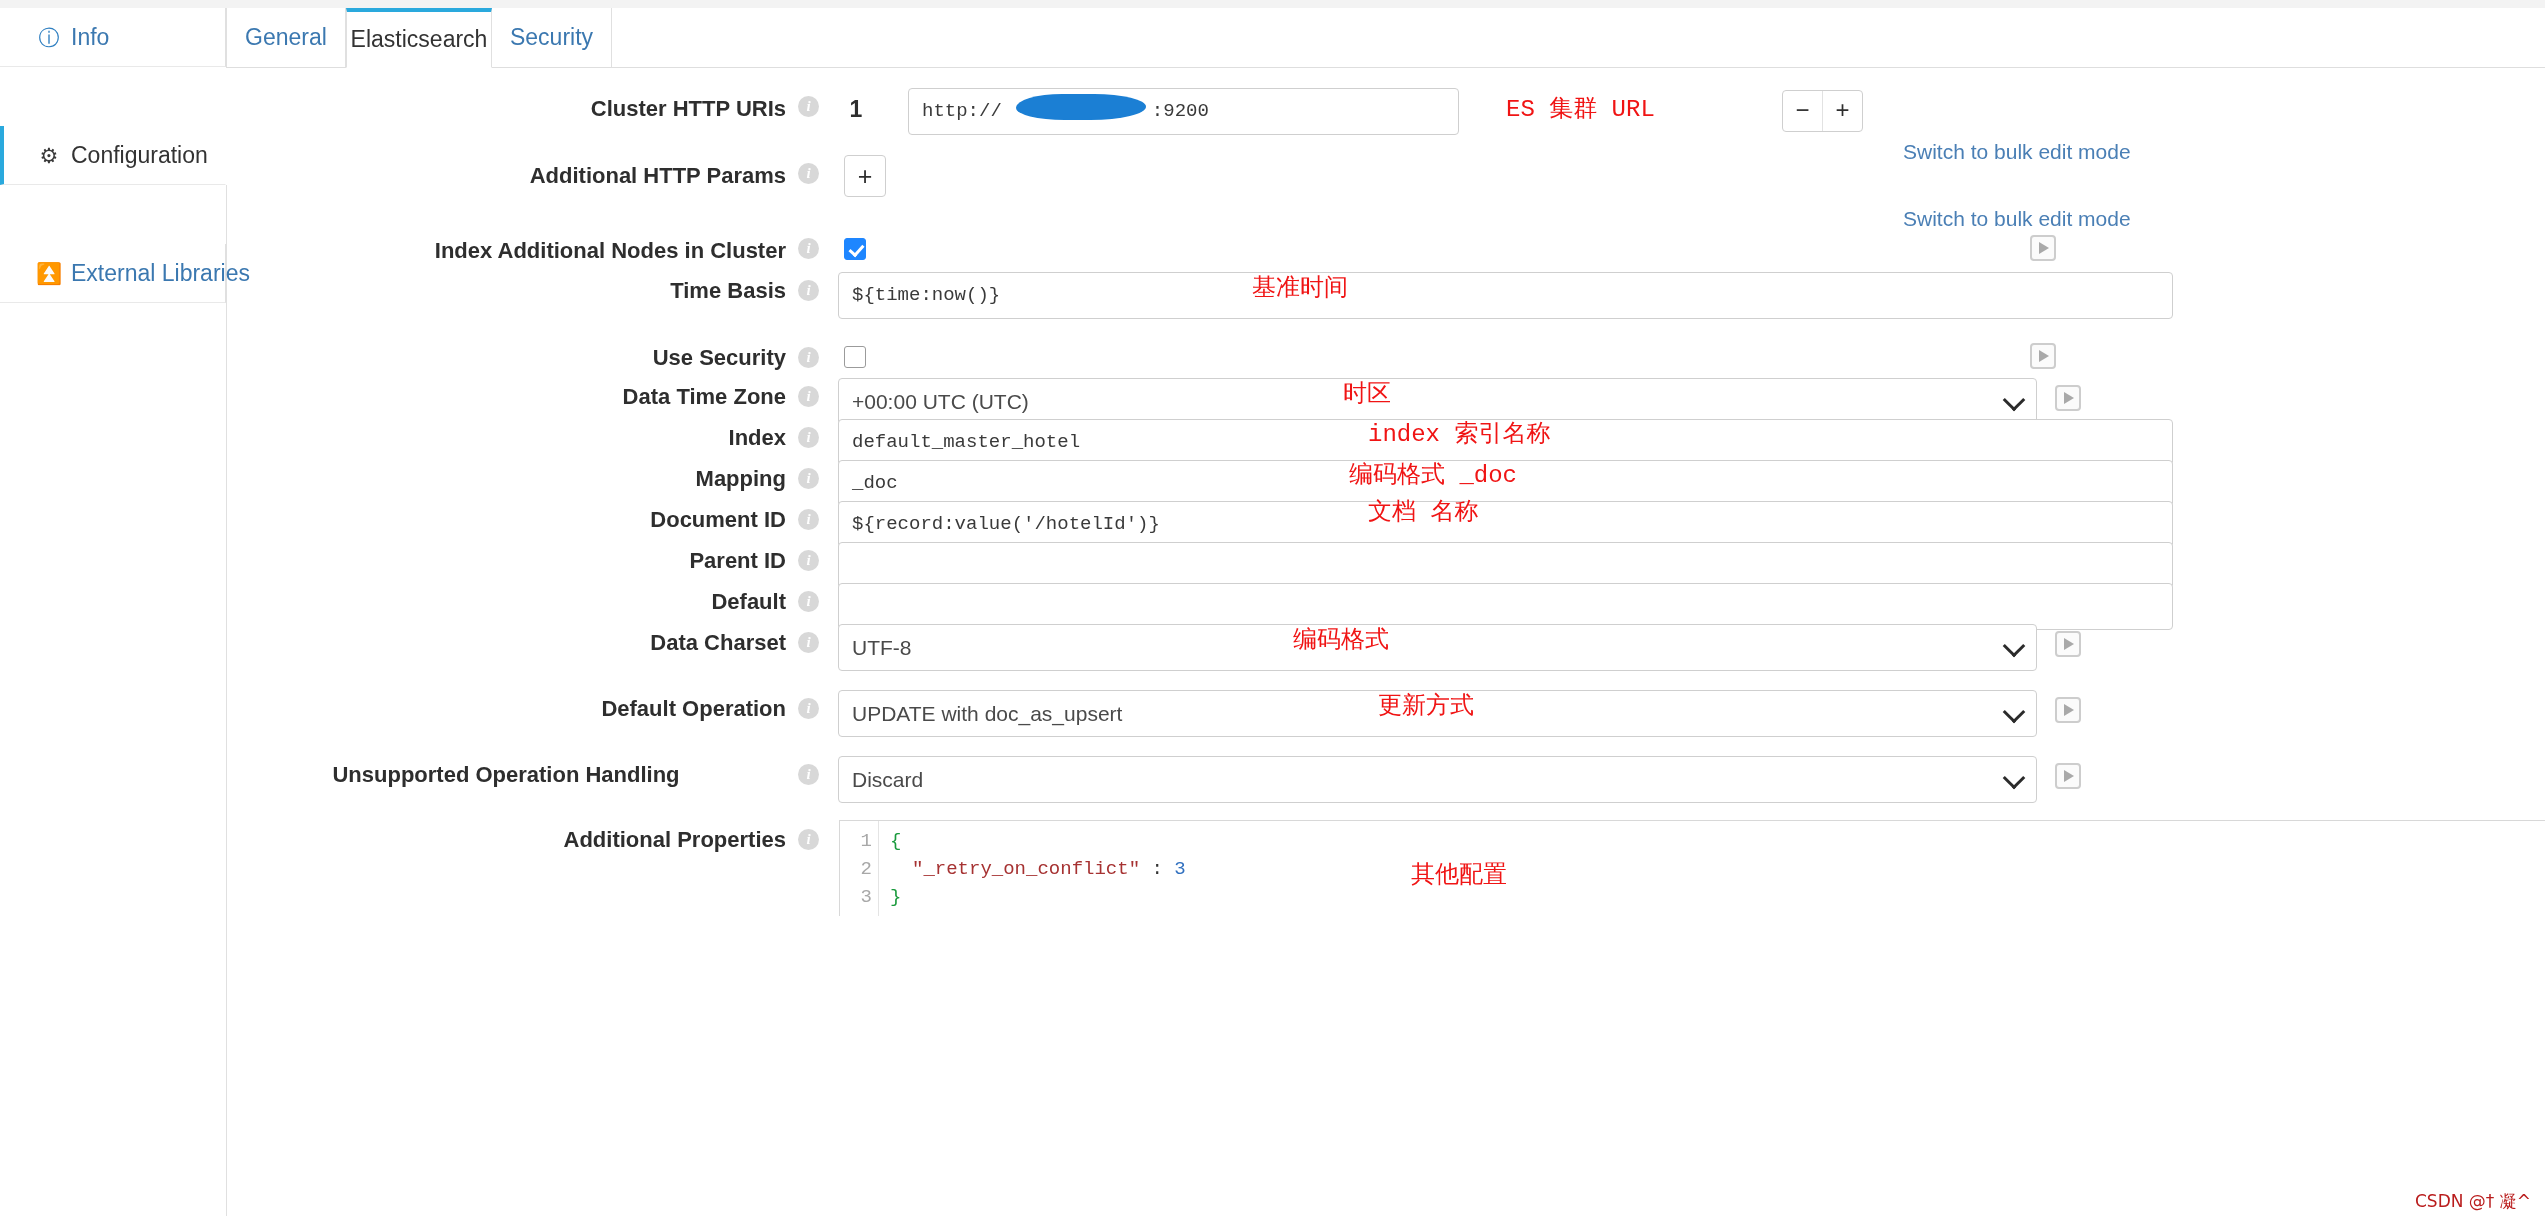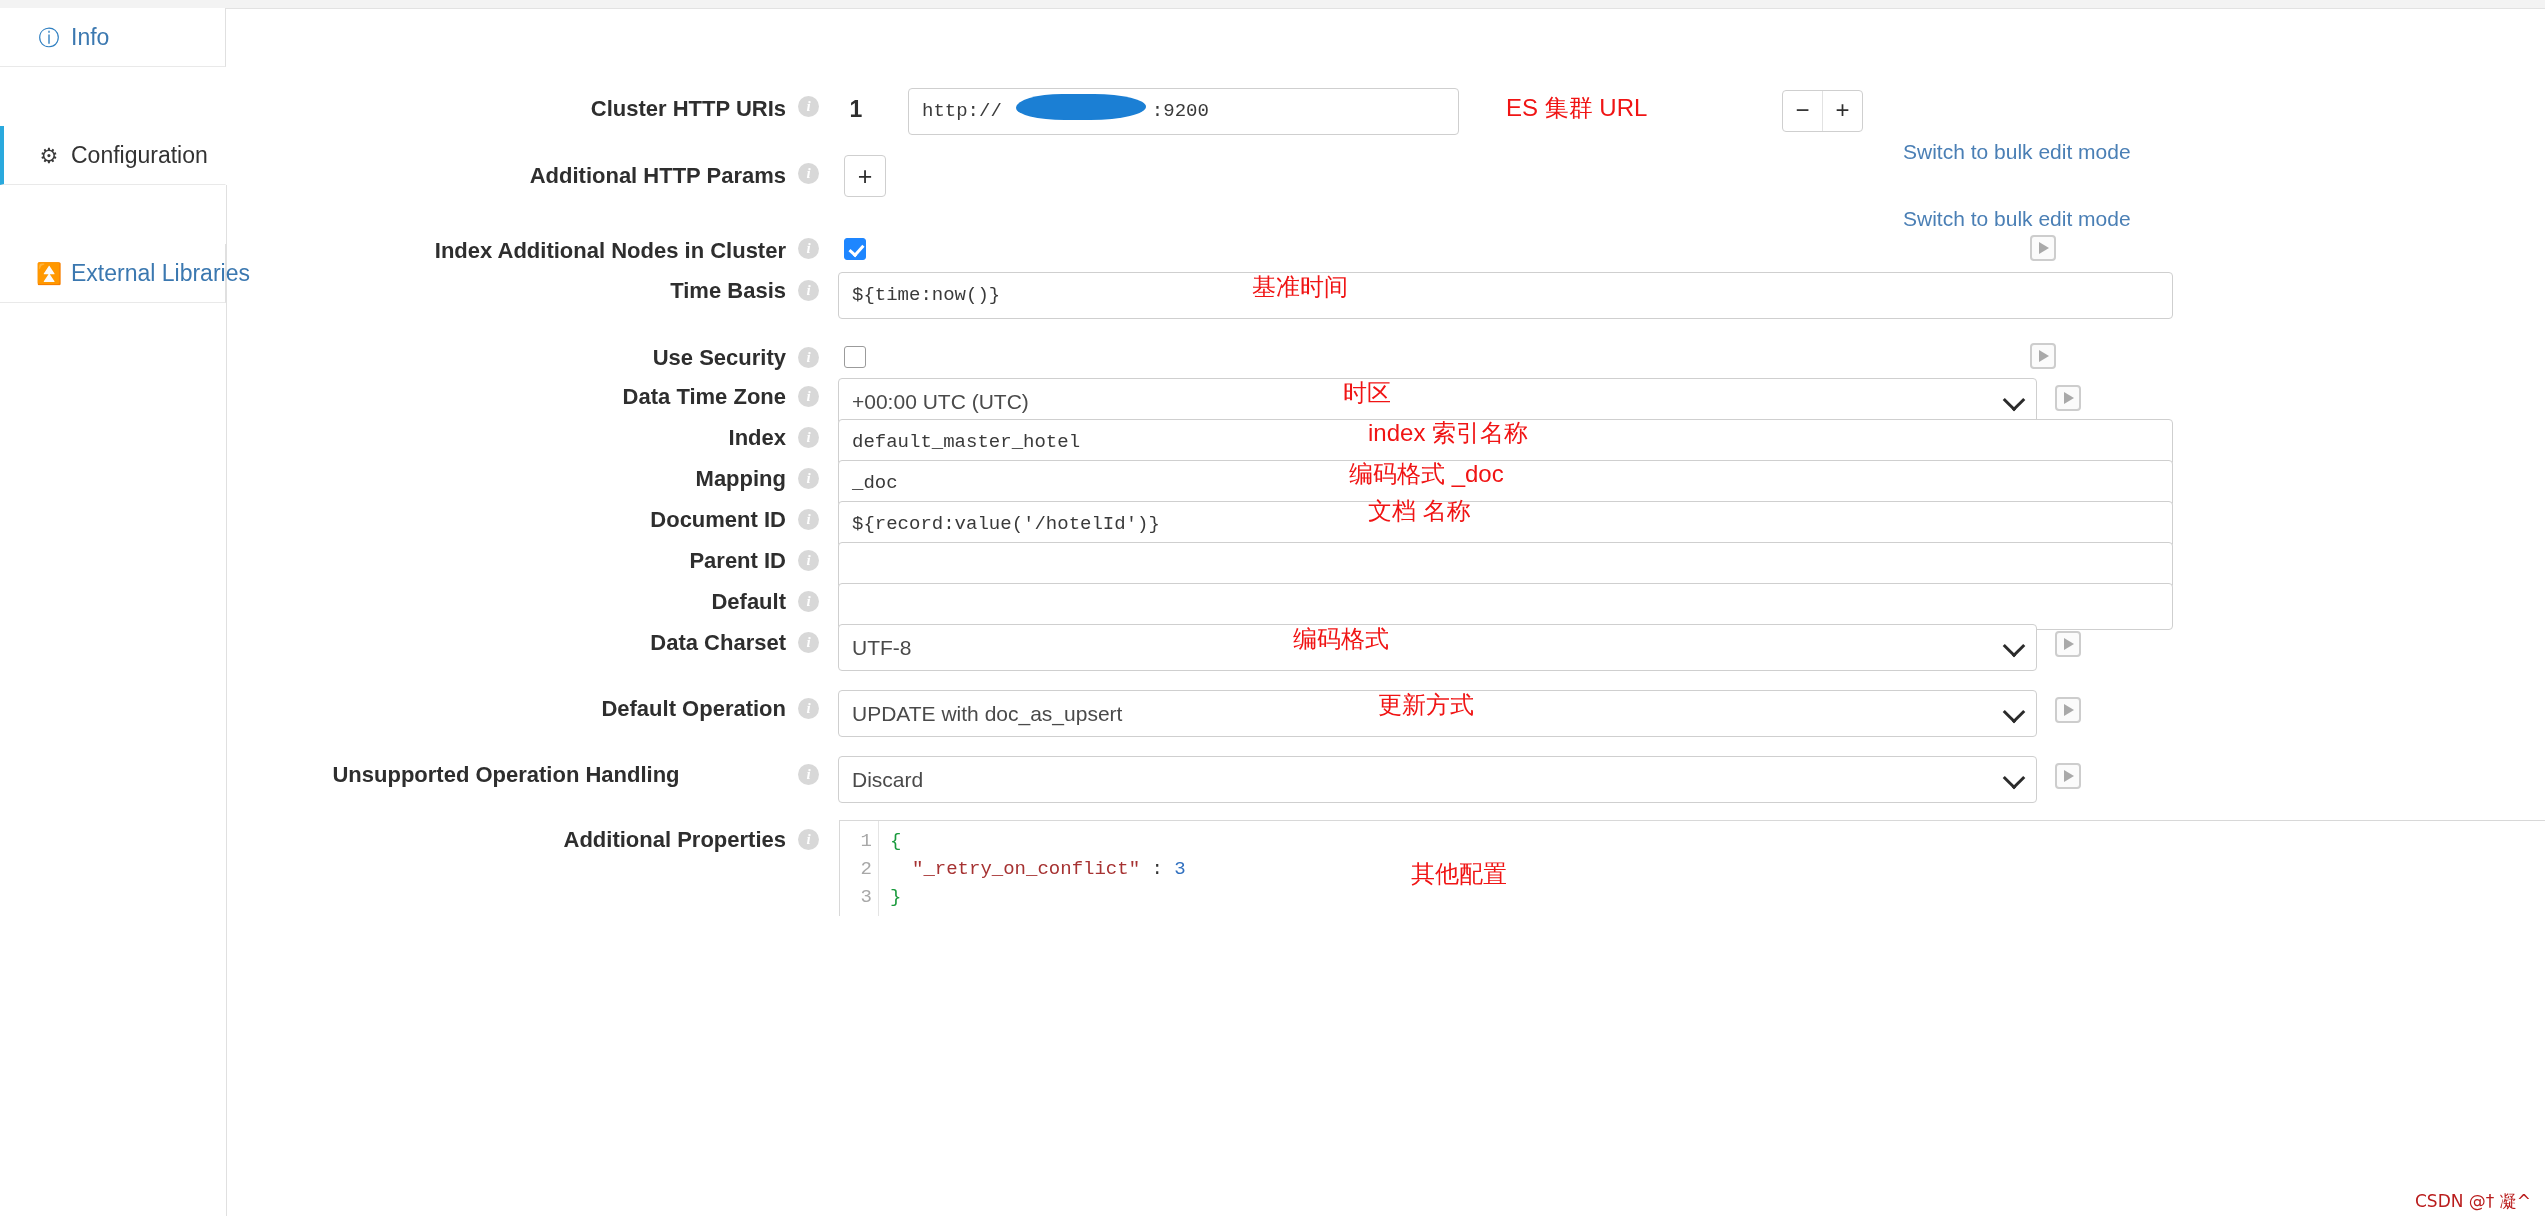--- a/index.html
+++ b/index.html
@@ -247,21 +247,21 @@
     position: absolute;
     font-size: 21px;
     color: #4a7fb5;
     white-space: nowrap;
   }
   .ann {
     position: absolute;
     font-size: 24px;
     color: #f01414;
     white-space: nowrap;
-    font-family: Liberation Sans, sans-serif;
+    font-family: Liberation Mono, monospace;
   }
 
   
   .redact {
     position: absolute;
     background: #1b7fd4;
     border-radius: 40% 45% 48% 42% / 60% 55% 58% 52%;
   }
 
   
@@ -327,20 +327,31 @@
       <span class="s-icon ic-gear">⚙</span>
       <span>Configuration</span>
     </div>
 
     <div class="side-item" style="top:118px;">
       <span class="s-icon ic-upload">⏫</span>
       <span>External Libraries</span>
     </div>
   </div>
 
+  <div class="tabbar">
+    <div class="tab" style="left:0; width:120px;">
+      <span>General</span>
+    </div>
+    <div class="tab active" style="left:120px; width:146px;">
+      <span>Elasticsearch</span>
+    </div>
+    <div class="tab" style="left:266px; width:120px; border-left:none;">
+      <span>Security</span>
+    </div>
+  </div>
 
   <div class="form">
 
     <div class="row">
       <div class="flabel" style="left:0; top:28px;">Cluster HTTP URIs</div>
       <div class="info-dot" style="left:572px; top:28px;">i</div>
       <div class="idx" style="left:610px; top:28px; width:40px;">1</div>
       <div class="txt" style="left:682px; top:20px; width:551px;">
         <span>http://</span><span style="display:inline-block;width:150px;"></span><span>:9200</span>
       </div>

